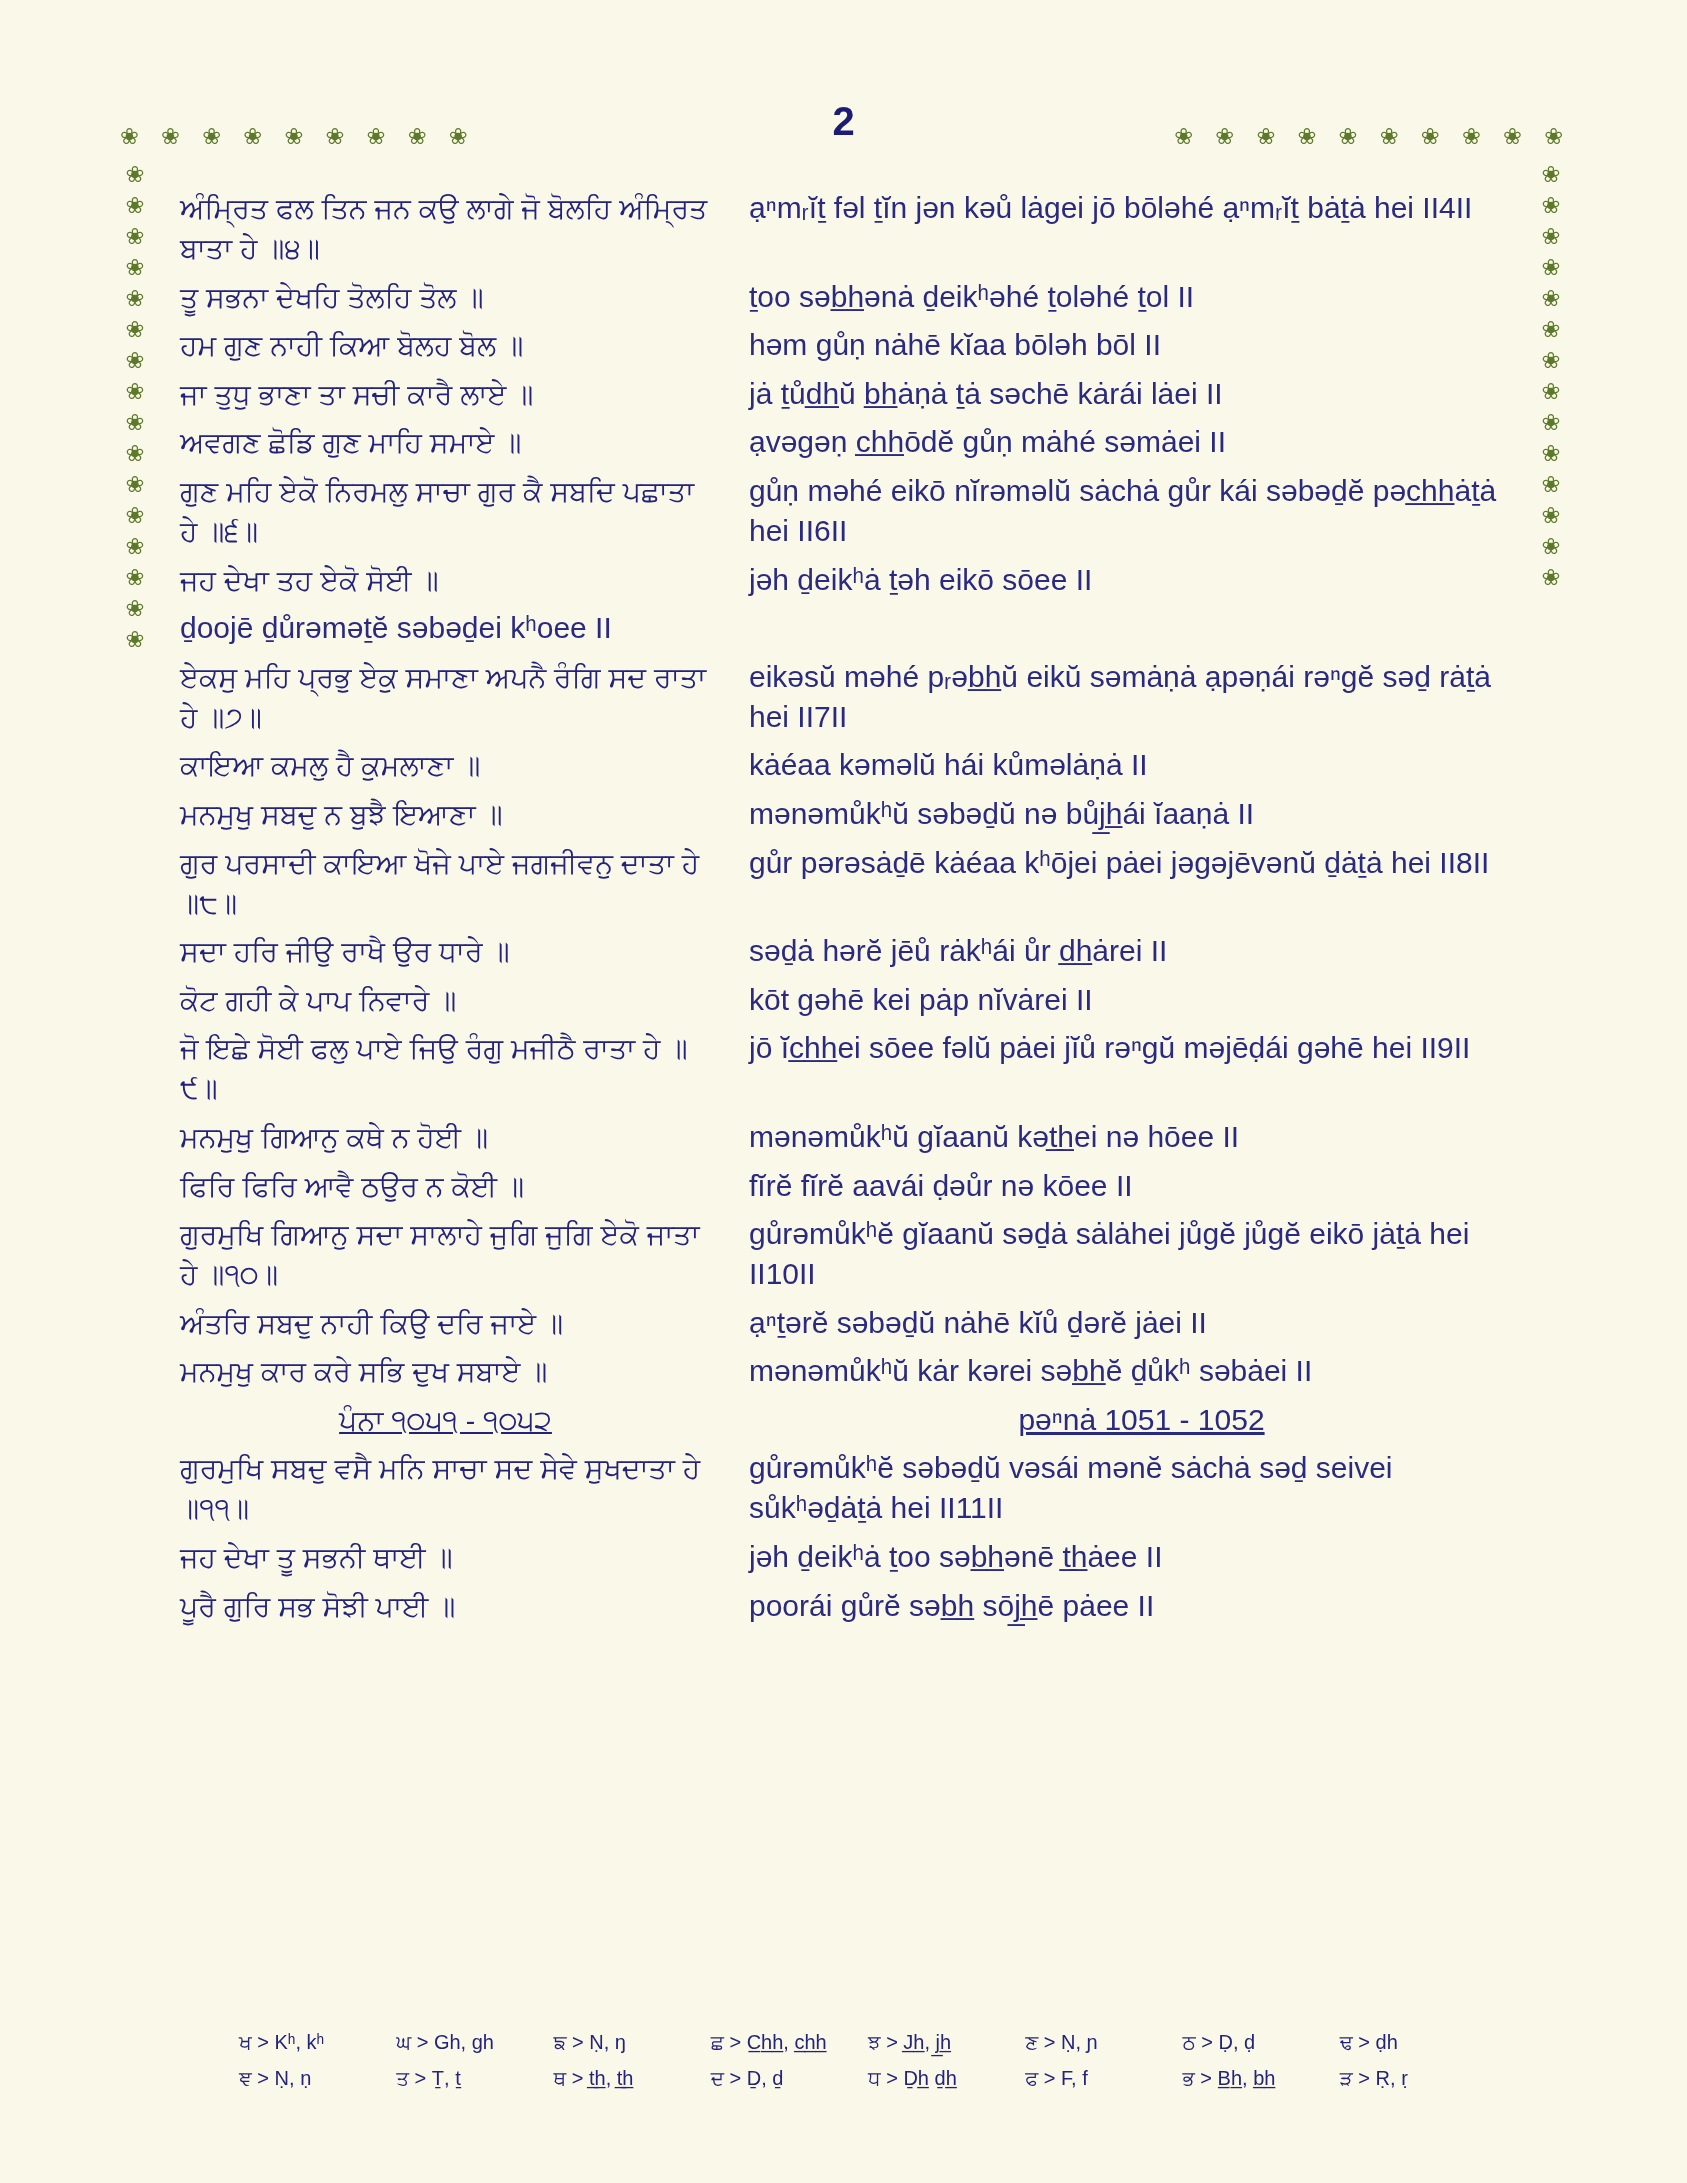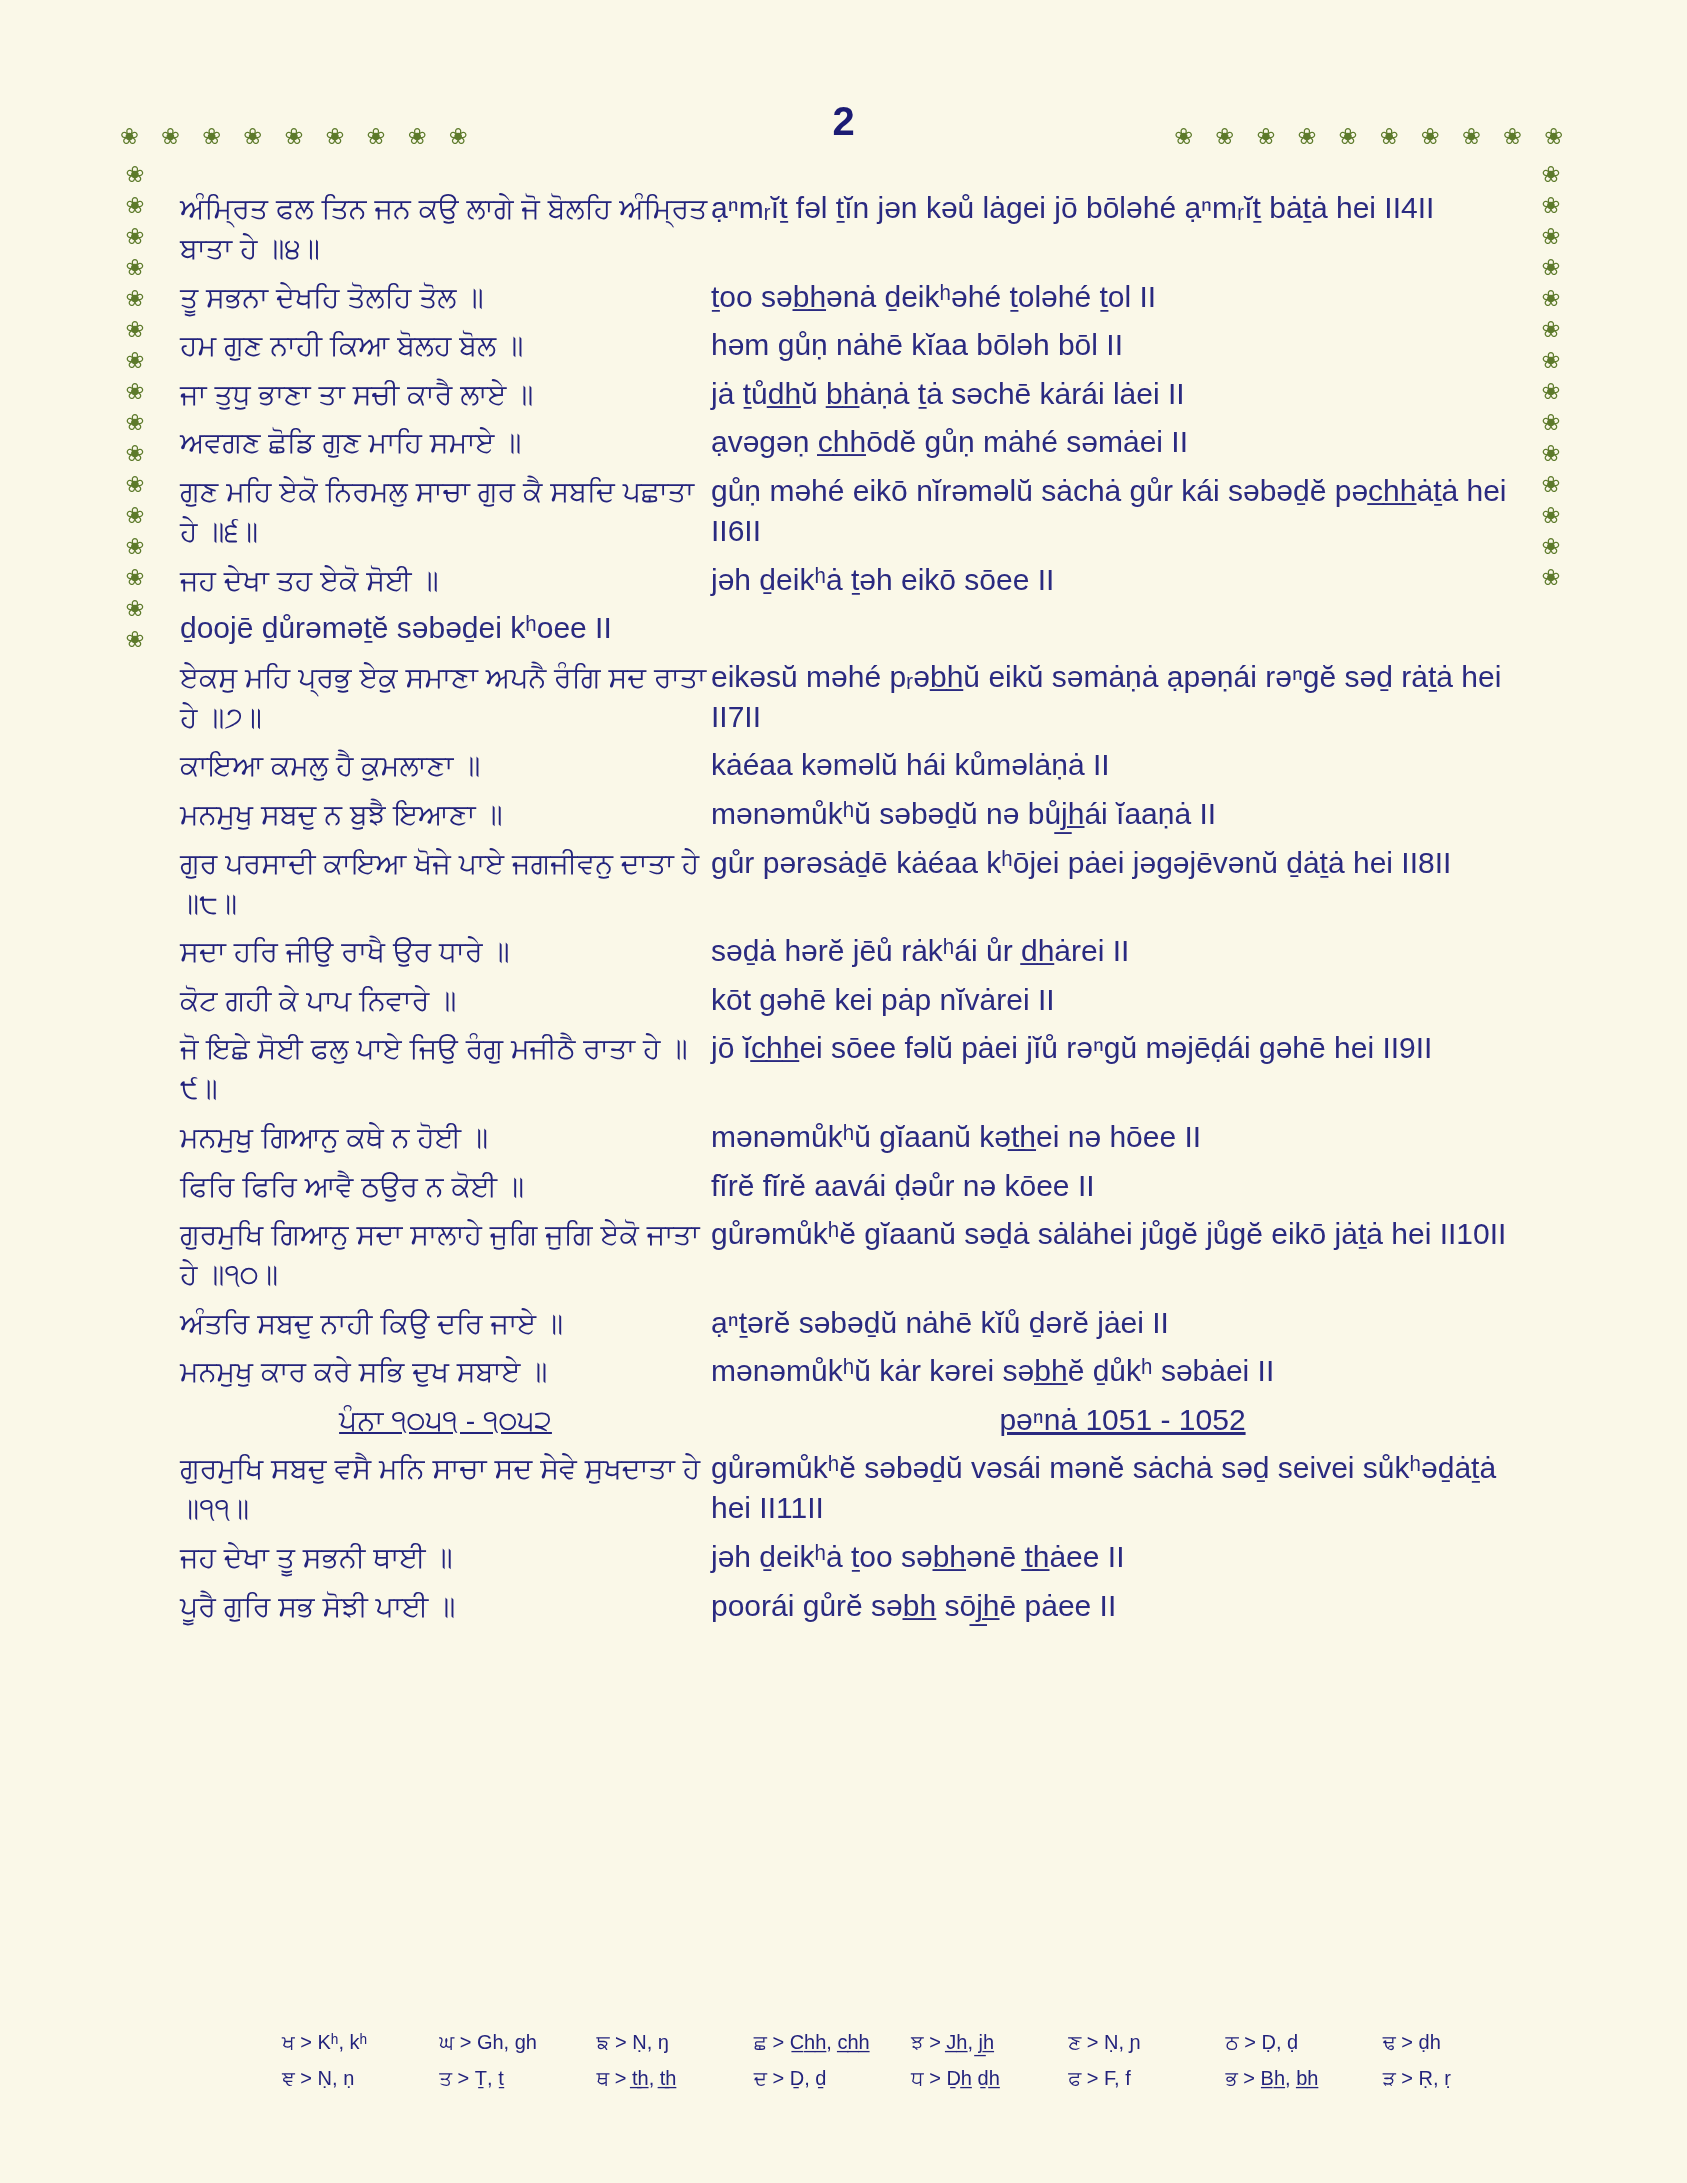--- a/index.html
+++ b/index.html
@@ -55,20 +55,21 @@
   .orn-col-left { left: 120px; }
   .orn-col-right { left: 1536px; }
   .content {
     position: absolute;
     left: 180px;
     top: 188px;
     width: 1354px;
   }
   .verse-row {
     display: flex;
+    gap: 38px;
     margin-bottom: 8.6px;
   }
   .cell-gurmukhi {
     width: 531px;
     flex: 0 0 531px;
     font-size: 28.4px;
     line-height: 40px;
     color: #23237c;
   }
   .cell-roman {
@@ -88,21 +89,20 @@
     top: 2030px;
     width: 1250px;
     display: grid;
     grid-template-columns: repeat(8, 1fr);
     column-gap: 8px;
     row-gap: 12px;
     font-size: 20px;
     line-height: 24px;
     color: #23237c;
     white-space: nowrap;
-    margin-left: 43px;
   }
 </style>
 </head>
 <body>
 
 <div class="page-number">2</div>
 
 <div class="orn orn-row-left">❀ ❀ ❀ ❀ ❀ ❀ ❀ ❀ ❀</div>
 <div class="orn orn-row-right">❀ ❀ ❀ ❀ ❀ ❀ ❀ ❀ ❀ ❀</div>
 <div class="orn orn-col orn-col-left">❀

